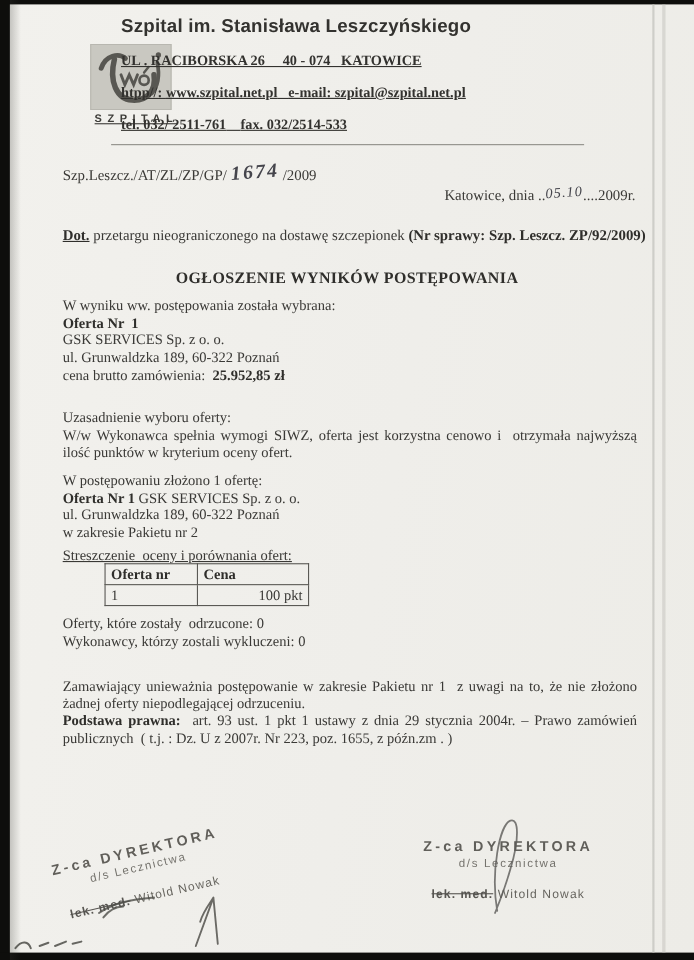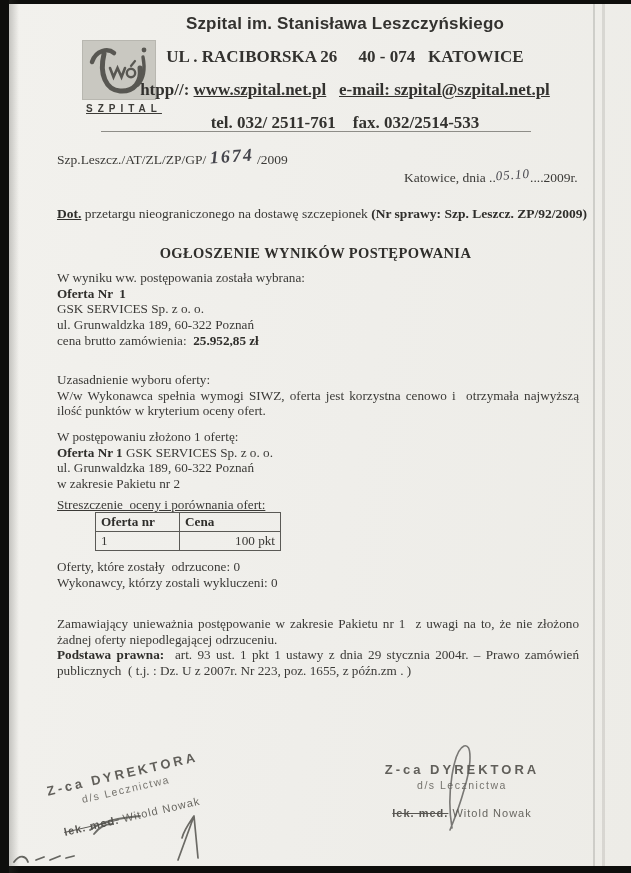--- a/index.html
+++ b/index.html
@@ -12,23 +12,23 @@
   
   .edge{position:absolute;background:#0e0e0c;}
   .edge-top{left:0;top:0;width:631px;height:4px;}
   .edge-left{left:0;top:0;width:9px;height:873px;}
   .edge-bottom{left:0;top:866px;width:631px;height:7px;}
   .fold{position:absolute;top:4px;bottom:7px;width:2px;background:#c6c5c0;opacity:.8;}
   .fold2{width:3px;opacity:.55;}
   .lshadow{position:absolute;left:9px;top:0;width:10px;height:873px;
     background:linear-gradient(90deg,rgba(60,60,55,.25),rgba(0,0,0,0));}
   
-  .hdr{position:absolute;left:110px;top:14px;width:470px;text-align:center;}
+  .hdr{position:absolute;left:110px;top:14px;width:470px;}
   .hdr-title{font-family:"Liberation Sans",sans-serif;font-weight:700;font-size:17px;color:#33322f;letter-spacing:.2px;}
-  .hdr-line{font-weight:700;font-size:17px;color:#33322f;margin-top:13px;}
+  .hdr-line{font-weight:700;font-size:13px;color:#33322f;margin-top:13px;text-decoration:underline;}
   .u{text-decoration:underline;}
   .hdr-rule{position:absolute;left:101px;top:131px;width:430px;height:1px;background:#8e8d88;}
   
   .logo{position:absolute;left:82px;top:40px;width:76px;text-align:center;}
   .logo-box{width:74px;height:60px;background:#c9c8c1;box-shadow:0 0 0 1px #b8b7b0 inset;}
   .logo-letters{font-family:"Liberation Sans",sans-serif;font-weight:700;font-size:10px;
     letter-spacing:5px;color:#3d3c38;margin-top:3px;margin-left:4px;text-decoration:underline;}
   
   .ref{position:absolute;left:57px;top:148px;font-size:13.5px;}
   .hand{font-style:italic;color:#45454c;display:inline-block;}

